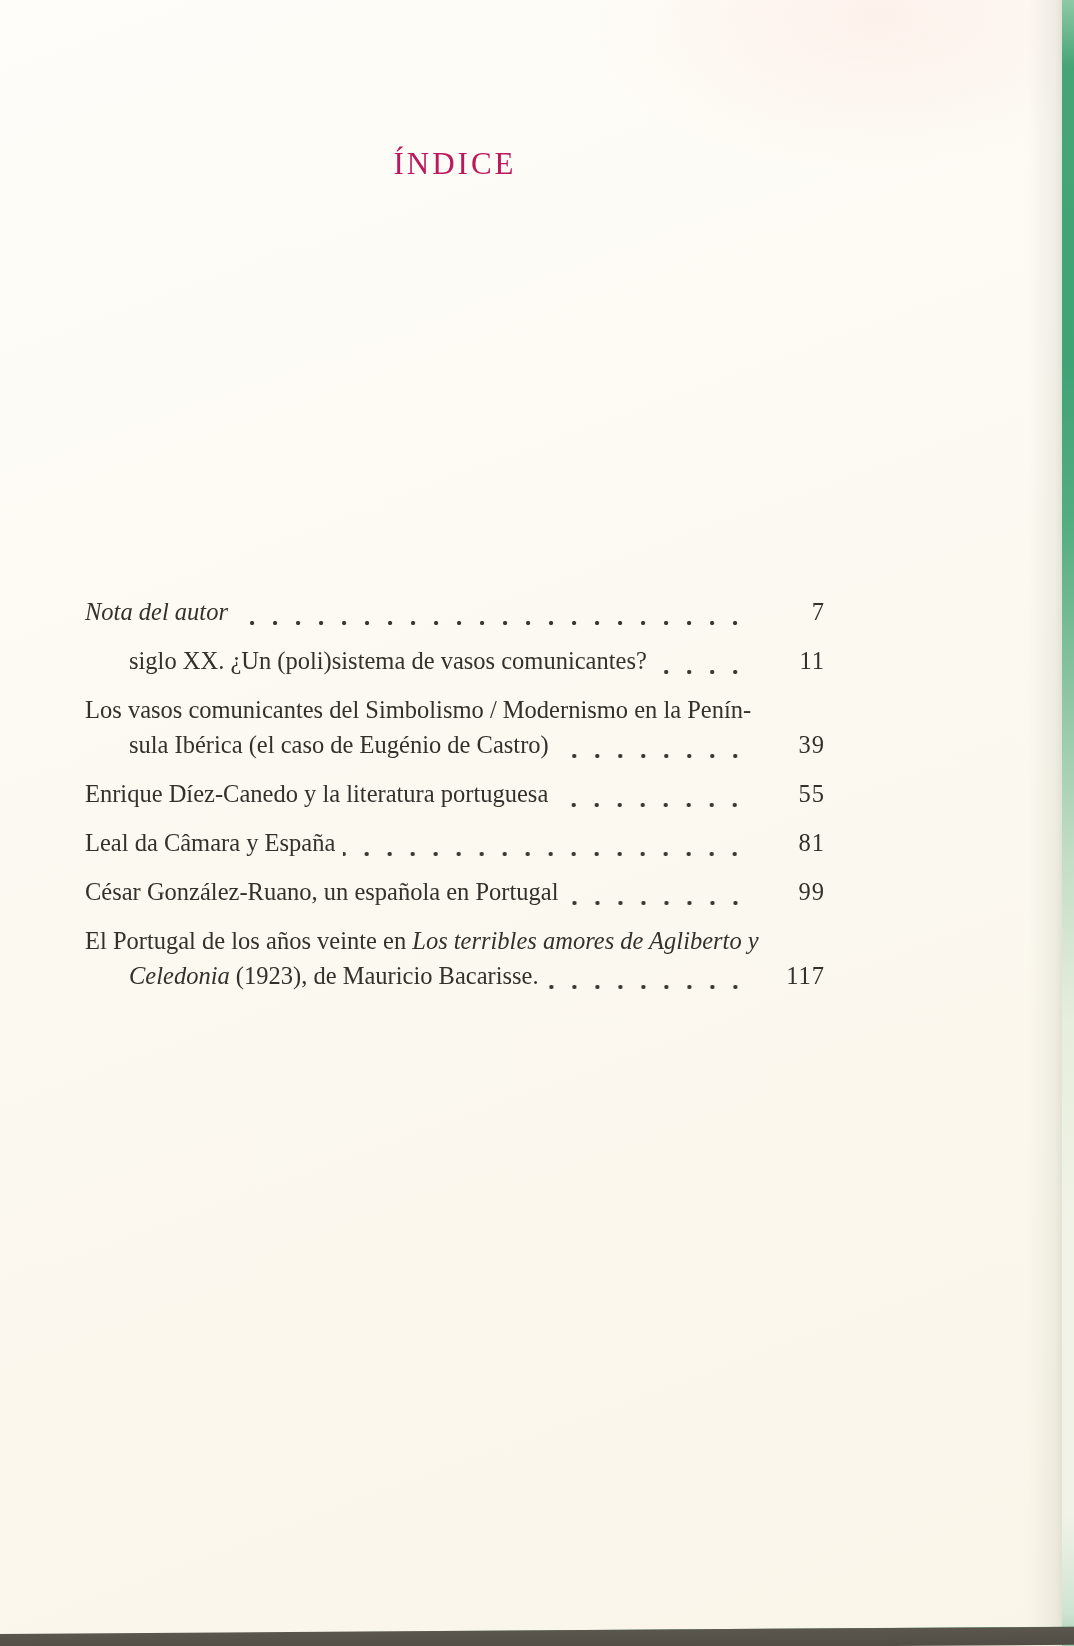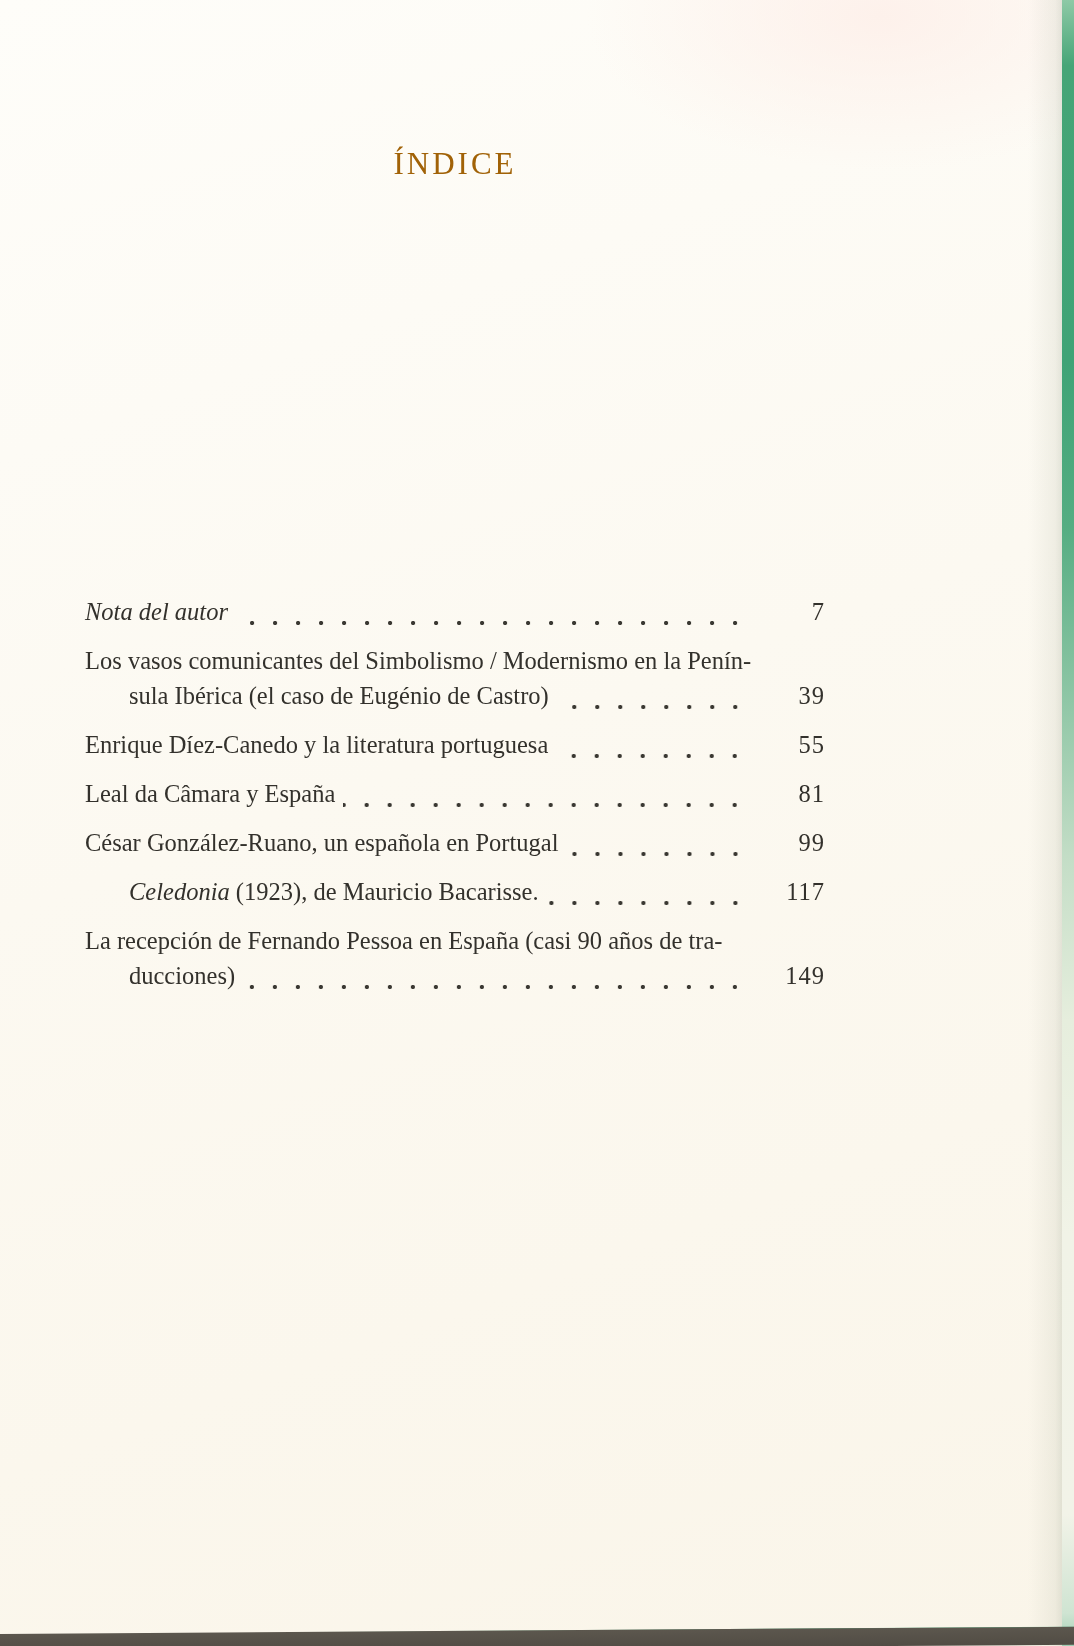--- a/index.html
+++ b/index.html
@@ -33,21 +33,21 @@
   }
   .bottom-greenline{
     position:absolute;bottom:11px;left:280px;width:810px;height:3px;
     background:linear-gradient(to right, rgba(90,170,125,0) 0%, rgba(90,170,125,0.55) 30%, #5aaa7f 70%, #63b189 100%);
     transform:rotate(-0.38deg);transform-origin:left bottom;
   }
 
   .content{position:absolute;left:85px;top:0;width:740px;color:#33312c;}
   .title{
     margin-top:146px;text-align:center;font-size:31px;letter-spacing:3px;
-    font-weight:normal;color:#a16207;
+    font-weight:normal;color:#be185d;
   }
   .toc{margin-top:412px;}
   .entry{font-size:24.5px;line-height:35px;margin-bottom:14px;}
   .line{display:flex;}
   .line.cont{padding-left:44px;}
   .txt{white-space:pre-wrap;}
   .txt i{font-style:italic;text-align:right;}
   .leader{
     flex:1 1 auto;min-width:30px;align-self:flex-end;height:10px;
     margin:0 0 3px 8px;
@@ -64,20 +64,25 @@
     <h1 class="title">ÍNDICE</h1>
     <div class="toc">
         <div class="entry">
           <div class="line">
             <span class="txt"><i>Nota del autor</i></span>
             <span class="leader"></span>
             <span class="num">7</span>
           </div>
         </div>
         <div class="entry">
+          <div class="line cont">
+            <span class="txt"><span>siglo XX. ¿Un (poli)sistema de vasos comunicantes?</span></span>
+            <span class="leader"></span>
+            <span class="num">11</span>
+          </div>
         </div>
         <div class="entry">
           <div class="line">
             <span class="txt"><span>Los vasos comunicantes del Simbolismo / Modernismo en la Penín-</span></span>
           </div>
           <div class="line cont">
             <span class="txt"><span>sula Ibérica (el caso de Eugénio de Castro)</span></span>
             <span class="leader"></span>
             <span class="num">39</span>
           </div>
@@ -97,34 +102,27 @@
           </div>
         </div>
         <div class="entry">
           <div class="line">
             <span class="txt"><span>César González-Ruano, un española en Portugal</span></span>
             <span class="leader"></span>
             <span class="num">99</span>
           </div>
         </div>
         <div class="entry">
+          <div class="line">
+            <span class="txt"><span>El Portugal de los años veinte en </span><i>Los terribles amores de Agliberto y</i></span>
+          </div>
           <div class="line cont">
             <span class="txt"><i>Celedonia</i><span> (1923), de Mauricio Bacarisse.</span></span>
             <span class="leader"></span>
             <span class="num">117</span>
-          </div>
-        </div>
-        <div class="entry">
-          <div class="line">
-            <span class="txt"><span>La recepción de Fernando Pessoa en España (casi 90 años de tra-</span></span>
-          </div>
-          <div class="line cont">
-            <span class="txt"><span>ducciones)</span></span>
-            <span class="leader"></span>
-            <span class="num">149</span>
           </div>
         </div>
       </div>
   </div>
   <div class="edge-shade"></div>
   <div class="green-edge"></div>
   <div class="bottom-greenline"></div>
   <div class="bottom-band"></div>
 </div>
 

